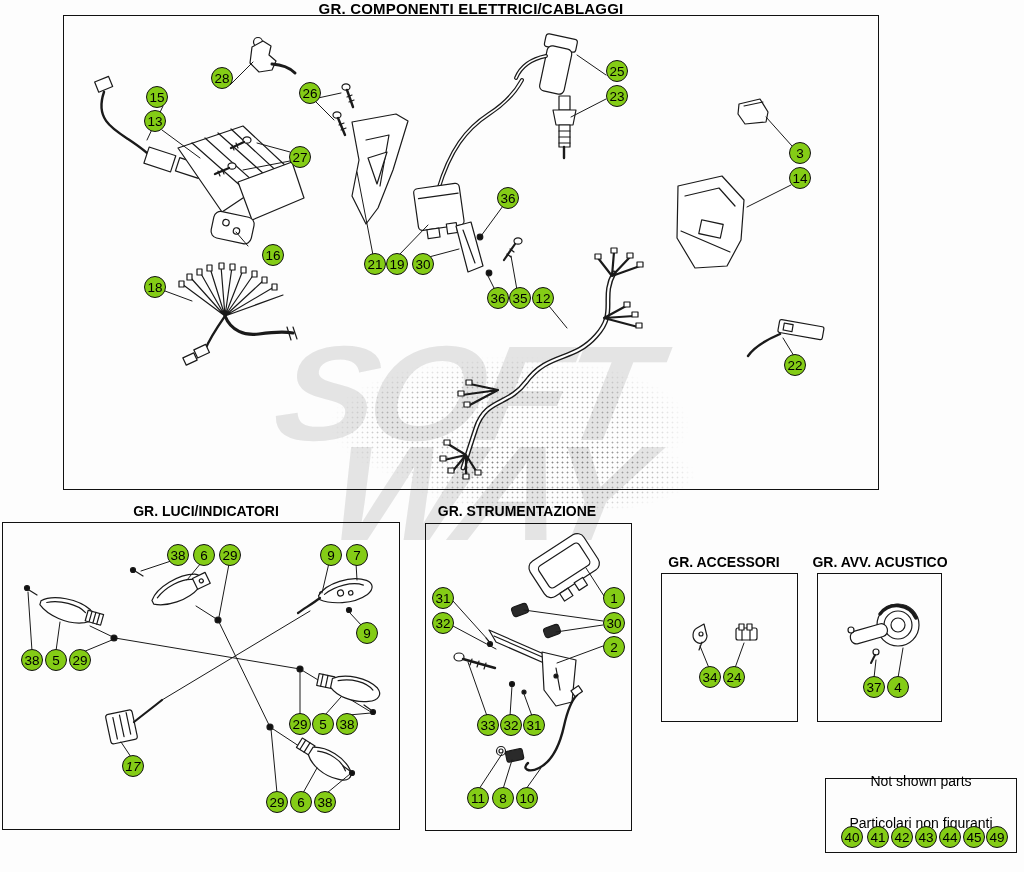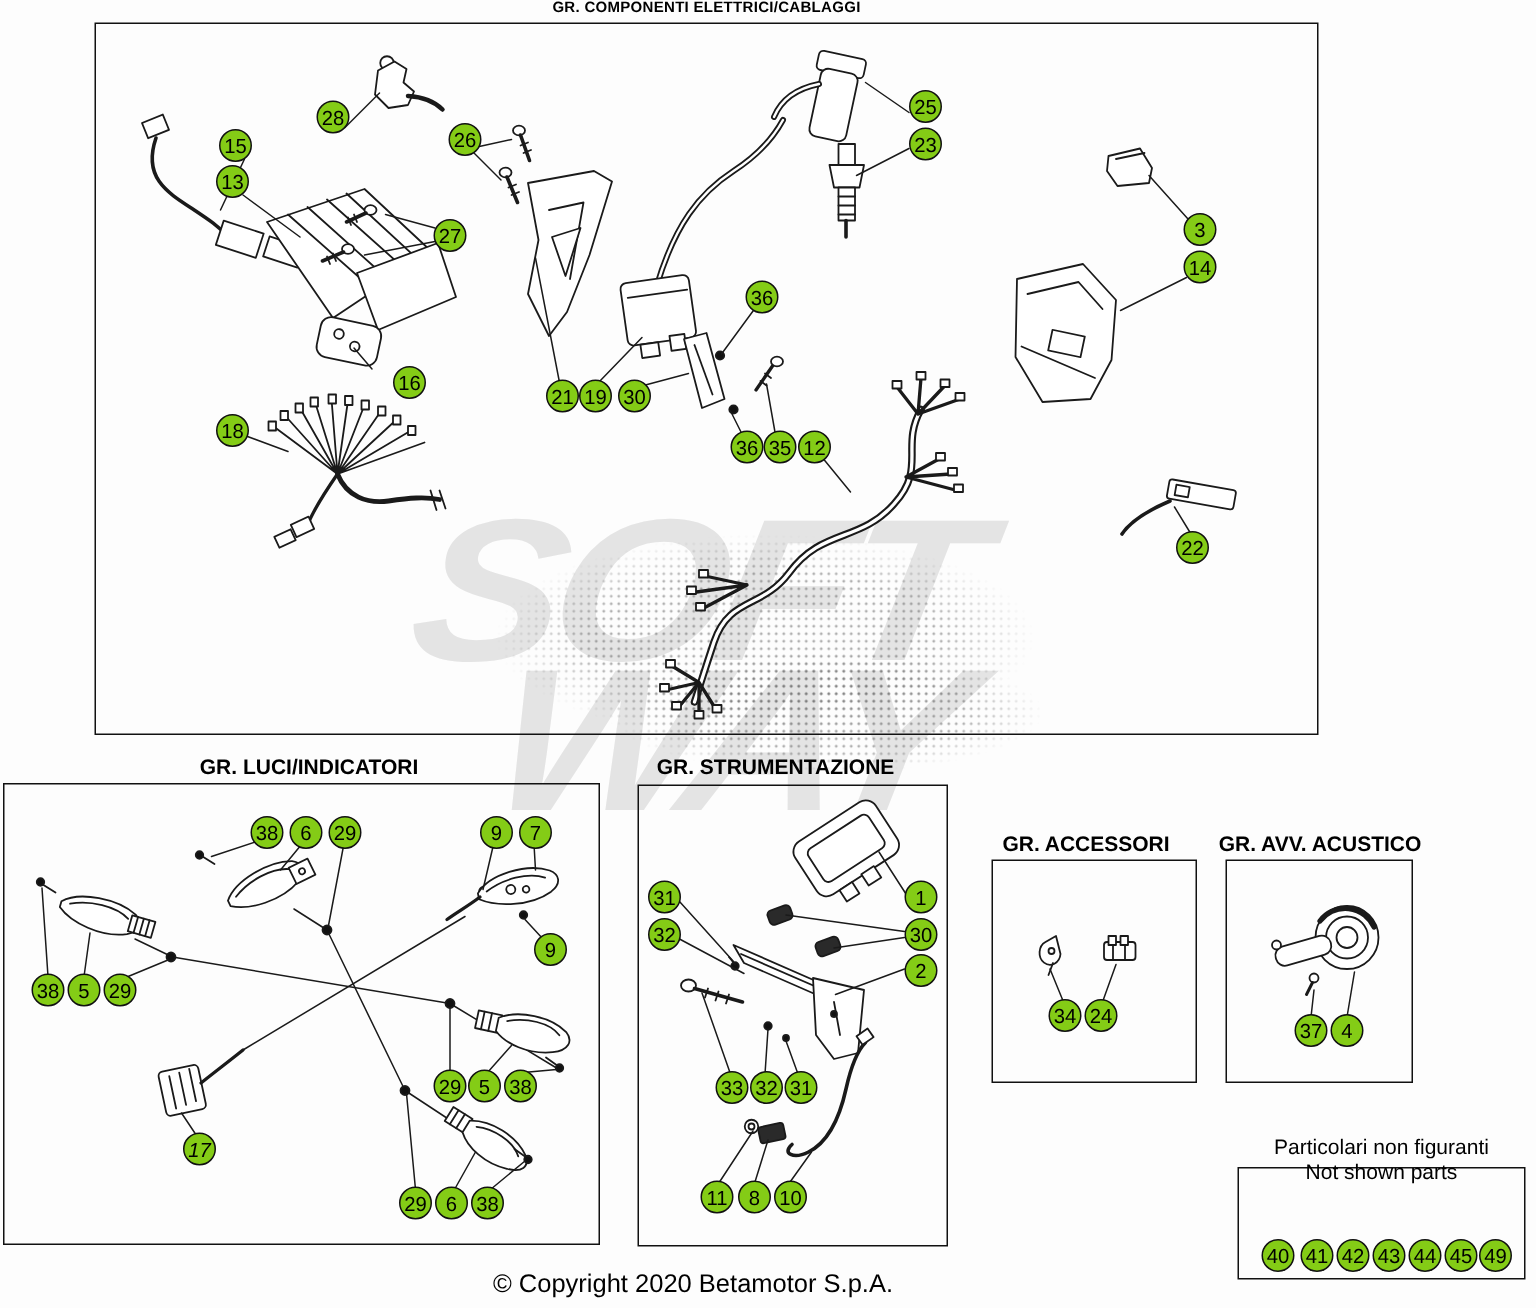--- a/index.html
+++ b/index.html
@@ -10,21 +10,21 @@
       letter-spacing:-8px;line-height:1;transform:skewX(-10deg) scaleY(.9);white-space:nowrap;}
   .wm-dots{position:absolute;z-index:0;opacity:.45;
       background-image:radial-gradient(circle,#555 .8px,transparent 1.1px);
       background-size:5px 5px;
       -webkit-mask-image:radial-gradient(ellipse 55% 52% at 50% 50%,#000 50%,transparent 78%);
       mask-image:radial-gradient(ellipse 55% 52% at 50% 50%,#000 50%,transparent 78%);}
   
   .box{position:absolute;border:1.5px solid #111;background:transparent;z-index:3;}
   .title{position:absolute;z-index:5;transform:translateX(-50%);font-weight:700;
          font-size:14px;white-space:nowrap;}
-  .title.main{font-size:10px;letter-spacing:.2px;}
+  .title.main{font-size:15px;letter-spacing:.2px;}
   
   .ns-text{position:absolute;z-index:5;width:192px;text-align:center;font-size:14px;}
   
   .callout{position:absolute;z-index:6;width:22px;height:22px;border:1.4px solid #111;
            border-radius:50%;background:#84cc16;font-size:13.5px;line-height:22px;
            text-align:center;box-sizing:border-box;}
   .copyright{position:absolute;z-index:5;transform:translateX(-50%);font-size:17px;}
   svg.art{position:absolute;left:0;top:0;z-index:2;}
 </style>
 </head>
@@ -423,24 +423,23 @@
   <div class="box" style="left:661px;top:573px;width:135px;height:147px;"></div>
   <div class="box" style="left:817px;top:573px;width:123px;height:147px;"></div>
   <div class="box" style="left:825px;top:778px;width:190px;height:73px;"></div>
 
   <div class="title main" style="left:471px;top:0px;">GR. COMPONENTI ELETTRICI/CABLAGGI</div>
   <div class="title" style="left:206px;top:503px;">GR. LUCI/INDICATORI</div>
   <div class="title" style="left:517px;top:503px;">GR. STRUMENTAZIONE</div>
   <div class="title" style="left:724px;top:554px;">GR. ACCESSORI</div>
   <div class="title" style="left:880px;top:554px;">GR. AVV. ACUSTICO</div>
 
-  <div class="ns-text" style="left:825px;top:756px;">Particolari non figuranti</div>
+  <div class="ns-text" style="left:825px;top:815px;">Particolari non figuranti</div>
   <div class="ns-text" style="left:825px;top:773px;">Not shown parts</div>
 
-  <div class="copyright" style="left:462px;top:846px;">© Copyright 2020 Betamotor S.p.A.</div>
 
   <div id="callout-layer">
       <div class="callout" style="left: 211px; top: 67px;">28</div>
       <div class="callout" style="left: 146px; top: 86px;">15</div>
       <div class="callout" style="left: 144px; top: 110px;">13</div>
       <div class="callout" style="left: 299px; top: 82px;">26</div>
       <div class="callout" style="left: 289px; top: 146px;">27</div>
       <div class="callout" style="left: 242px; top: 244px; margin-left: 20px;">16</div>
       <div class="callout" style="left: 144px; top: 276px;">18</div>
       <div class="callout" style="left: 364px; top: 253px;">21</div>

